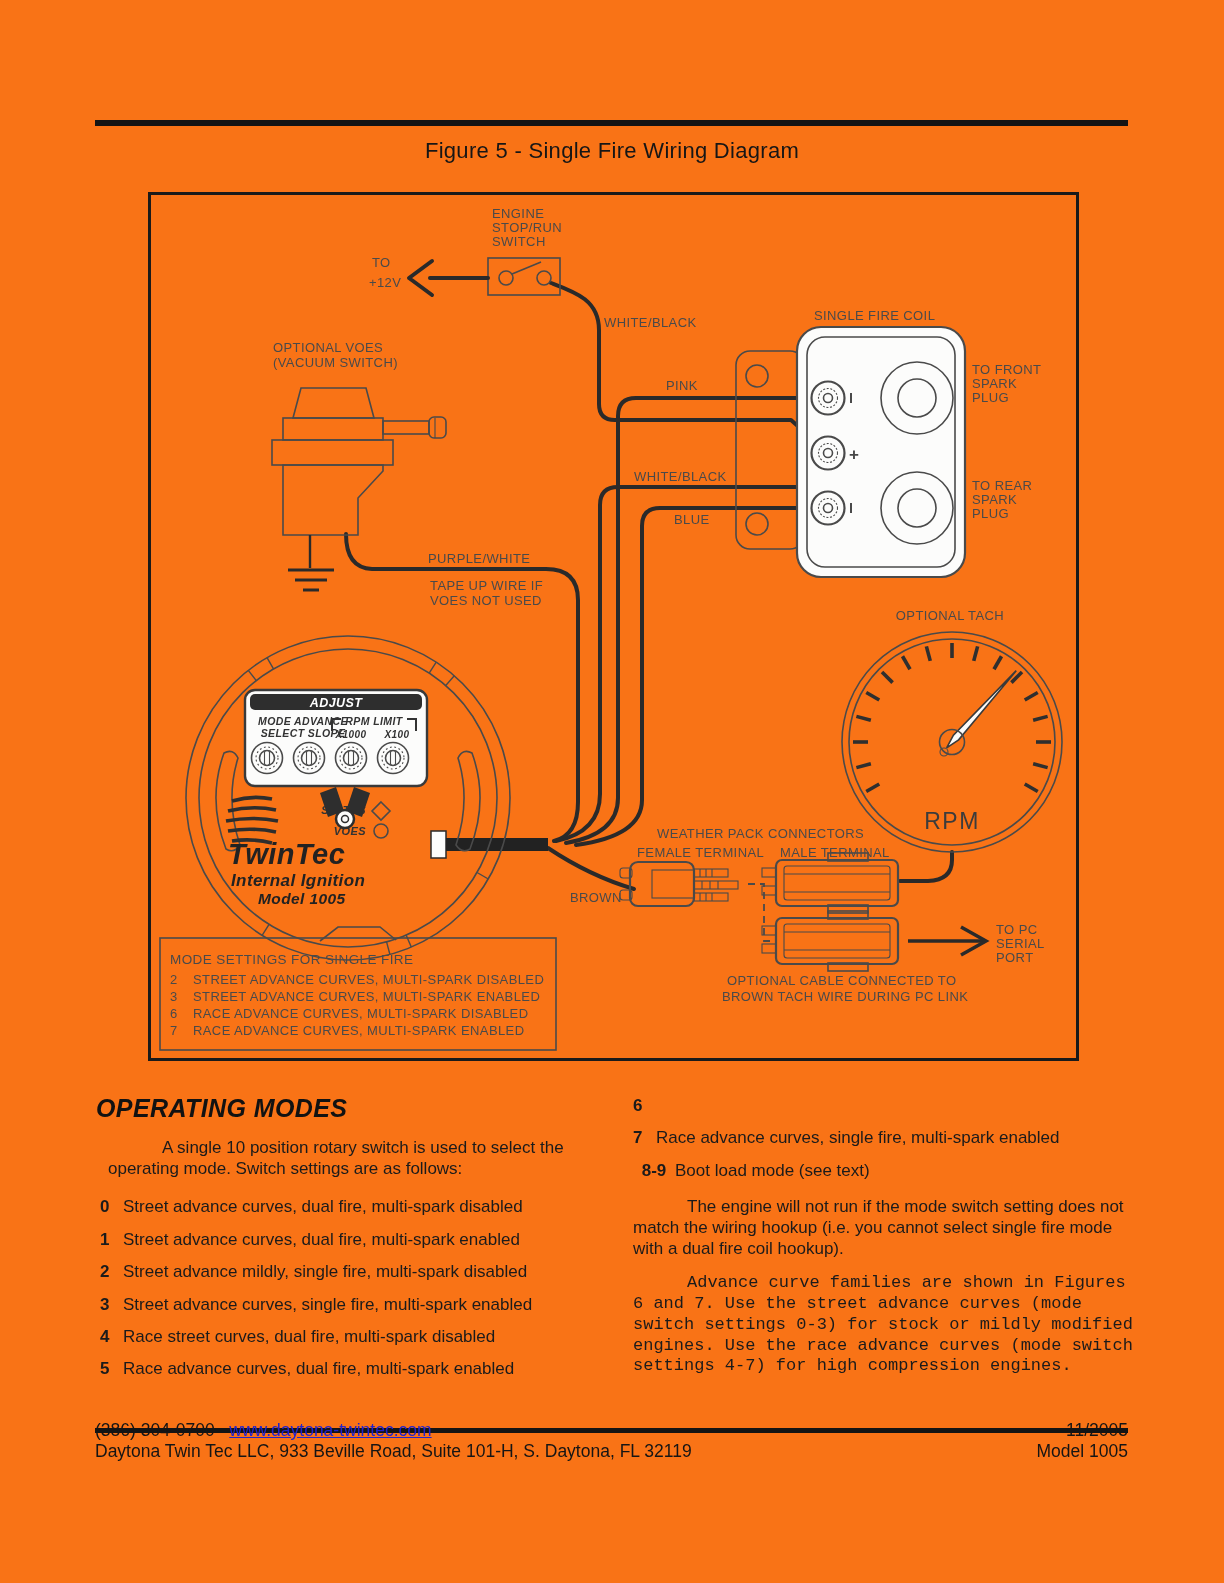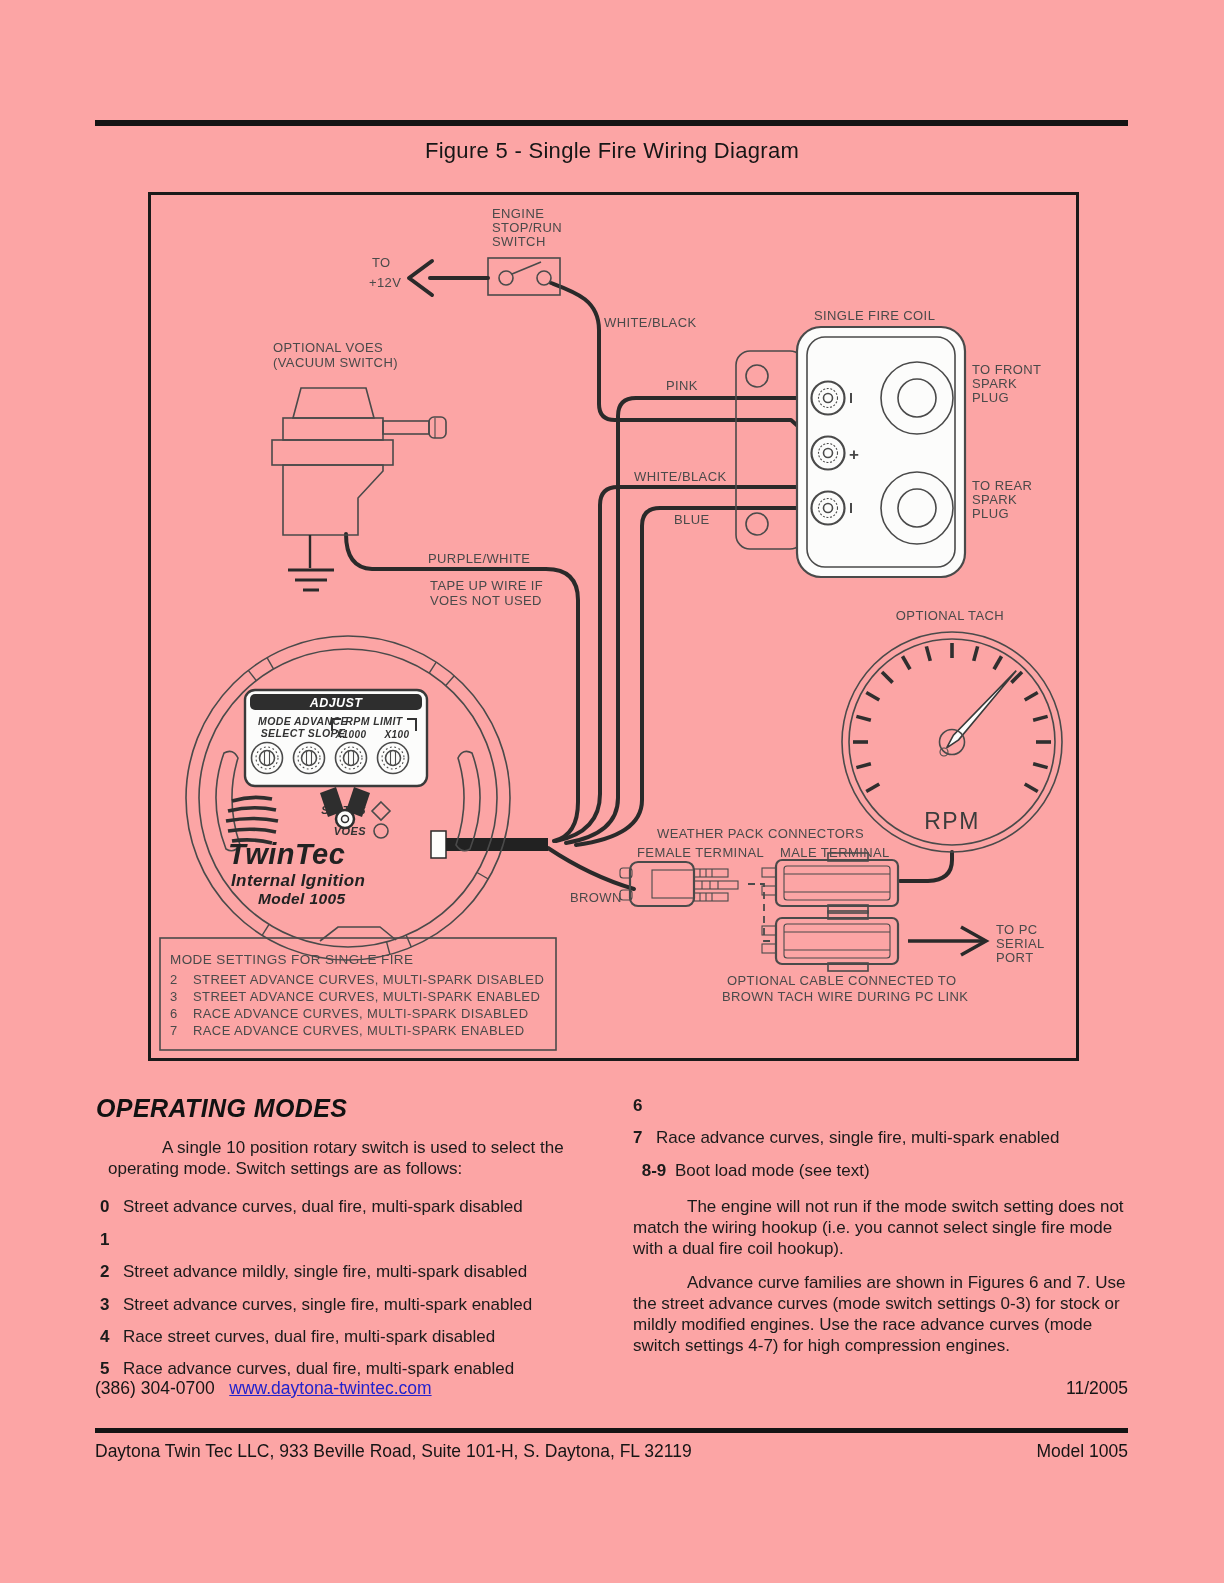--- a/index.html
+++ b/index.html
@@ -1,18 +1,18 @@
 <!DOCTYPE html>
 <html><head>
 <meta charset="utf-8">
 <style>
   html,body{margin:0;padding:0;background:#e8e8e8;}
   .page{
     position:relative;width:1224px;height:1583px;margin:0 auto;
-    background:#fca5a5;overflow:hidden;
+    background:#f97316;overflow:hidden;
     font-family:"Liberation Sans", sans-serif;color:#1c1c1c;
   }
   .rule{position:absolute;background:#141414;}
   .fig-title{
     position:absolute;top:138px;left:0;width:100%;text-align:center;
     font-size:22px;letter-spacing:.3px;color:#161616;
   }
   .diagram-svg{position:absolute;left:148px;top:192px;width:931px;height:870px;}
   svg text{font-family:"Liberation Sans", sans-serif;fill:#474747;font-size:13px;letter-spacing:.4px;}
   svg .comp{stroke:#4a4a4a;fill:none;stroke-width:1.6px;}
@@ -318,20 +318,21 @@
   <div class="op-heading">OPERATING MODES</div>
 
   <div class="col" style="left:100px;top:1138px;width:464px;">
     <p style="margin-bottom:18px;margin-left:8px;">A single 10 position rotary switch is used to select the operating mode. Switch settings are as follows:</p>
     <div class="mode-item">
       <span class="num">0</span>
       <span>Street advance curves, dual fire, multi-spark disabled</span>
     </div>
     <div class="mode-item">
       <span class="num">1</span>
+      <span>Street advance curves, dual fire, multi-spark enabled</span>
     </div>
     <div class="mode-item">
       <span class="num">2</span>
       <span>Street advance mildly, single fire, multi-spark disabled</span>
     </div>
     <div class="mode-item">
       <span class="num">3</span>
       <span>Street advance curves, single fire, multi-spark enabled</span>
     </div>
     <div class="mode-item">
@@ -350,30 +351,30 @@
     </div>
     <div class="mode-item">
       <span class="num">7</span>
       <span>Race advance curves, single fire, multi-spark enabled</span>
     </div>
     <div class="mode-item">
       <span class="num wide">8-9</span>
       <span>Boot load mode (see text)</span>
     </div>
     <p style="margin-top:16px;">The engine will not run if the mode switch setting does not match the wiring hookup (i.e. you cannot select single fire mode with a dual fire coil hookup).</p>
-    <p style="margin-top:14px;">Advance curve families are shown in Figures 6 and 7. Use the street advance curves (mode switch settings 0-3) for stock or mildly modified engines. Use the race advance curves (mode switch settings 4-7) for high compression engines.</p>
+    <p style="margin-top:14px;font-family:Liberation Mono, monospace;">Advance curve families are shown in Figures 6 and 7. Use the street advance curves (mode switch settings 0-3) for stock or mildly modified engines. Use the race advance curves (mode switch settings 4-7) for high compression engines.</p>
   </div>
 
   <div class="rule" style="left:95px;top:1428px;width:1033px;height:5px;"></div>
 
   <div class="footer-row" style="top:1441px;">
     <span>Daytona Twin Tec LLC, 933 Beville Road, Suite 101-H, S. Daytona, FL 32119</span>
     <span>Model 1005</span>
   </div>
-  <div class="footer-row" style="top:1378px;gap:25px;">
+  <div class="footer-row" style="top:1420px;gap:25px;">
     <span>
       <span>(386) 304-0700</span>&nbsp;&nbsp;
       <a class="site" href="#">www.daytona-twintec.com</a>
     </span>
     <span>11/2005</span>
   </div>
 
 </div>
 
 </body></html>

